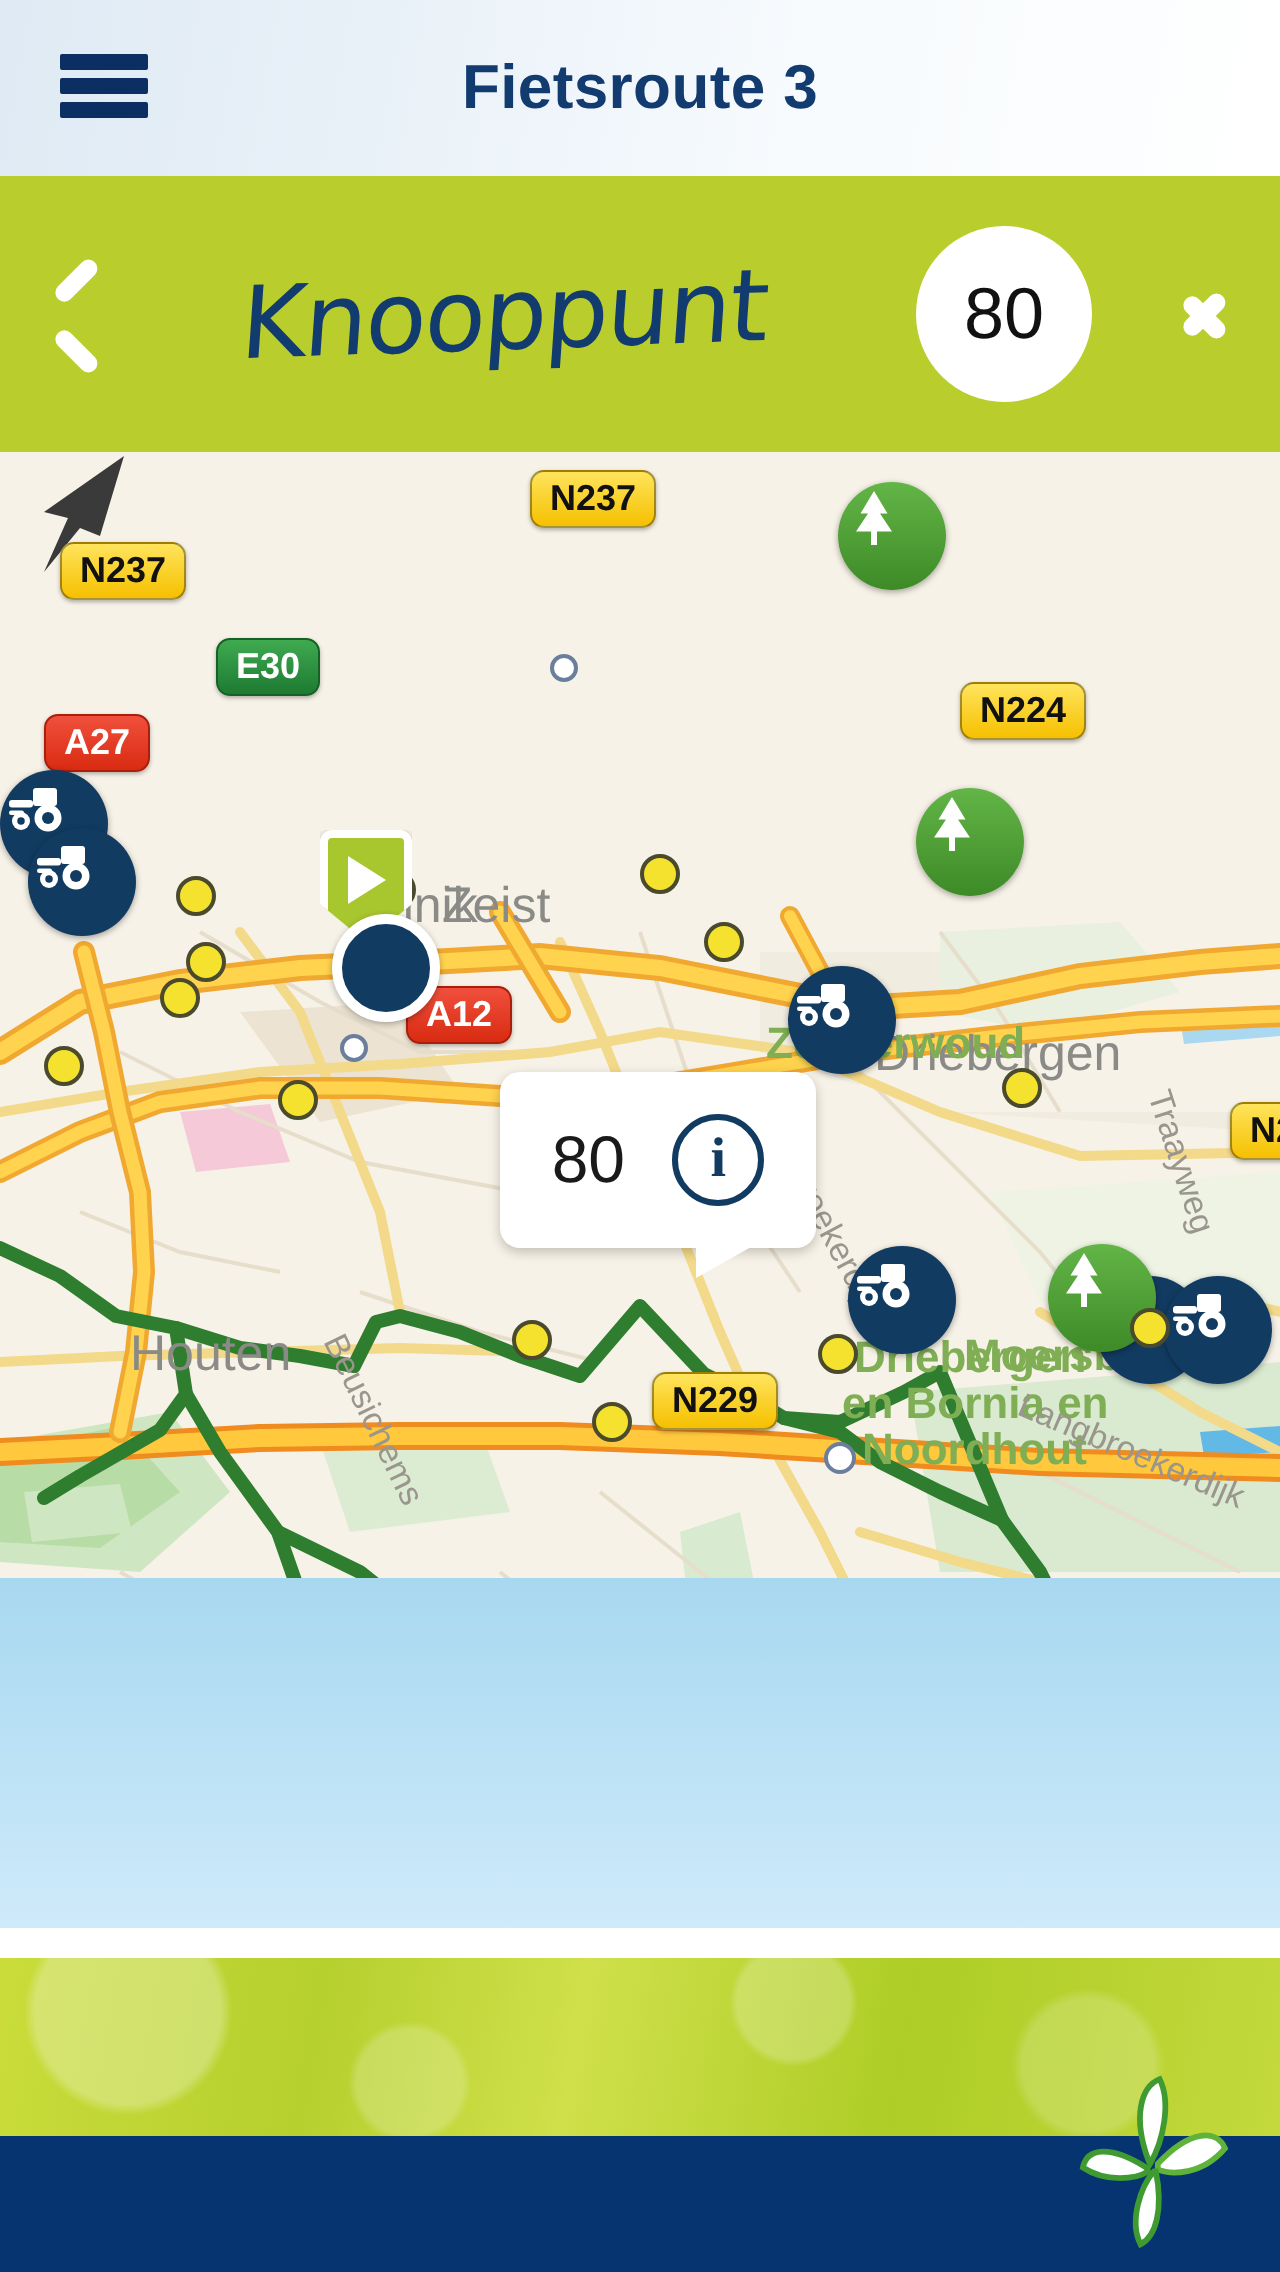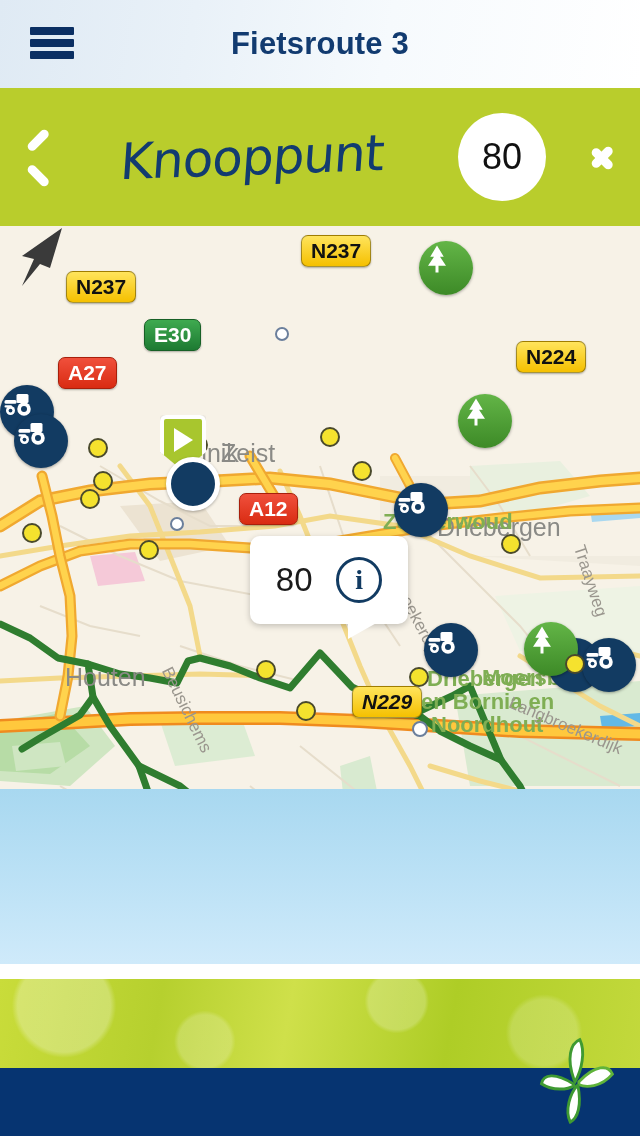--- a/index.html
+++ b/index.html
@@ -74,26 +74,25 @@
   .map-label {
     position:absolute; font-family:"Liberation Sans", sans-serif;
     color:#8b8b87; white-space:nowrap; pointer-events:none;
   }
   .map-label.city { font-size:25px; color:#8a8a86; }
   .map-label.forest { font-size:22px; color:#7fae54; font-weight:bold; }
   .map-label.street { font-size:17px; color:#9a968e; }
 
   .shield {
     position:absolute; border-radius:7px; color:#111;
-    font-size:21px; font-weight:bold; padding:3px 9px;
+    font-size:18px; font-weight:bold; padding:3px 9px;
     border:1.5px solid rgba(0,0,0,.35);
     box-shadow:0 1px 2px rgba(0,0,0,.3);
     background:linear-gradient(#ffe45c,#f5c000);
     line-height:1.15;
-    margin-left:36px;
   }
   .shield.red { background:linear-gradient(#f0503c,#d92b12); color:#fff; border-color:#a81f0b;text-align:right; }
   .shield.green { background:linear-gradient(#3faa50,#1d7a32); color:#fff; border-color:#176026; }
 
   .poi {
     position:absolute; width:54px; height:54px; border-radius:50%;
     background:#123b62; display:flex; align-items:center; justify-content:center;
     box-shadow:0 1px 3px rgba(0,0,0,.35); cursor:pointer;
   }
   .poi.forest { background:linear-gradient(#63b547,#3d8a27); }
@@ -275,21 +274,21 @@
       <path d="M62,2 L22,30 L34,33 L22,60 L40,38 L50,42 Z" fill="#3a3a3a"></path>
     </svg>
 
     <div id="shields">
         <div class="shield" style="left: 30px; top: 45px;">N237</div>
         <div class="shield" style="left: 265px; top: 9px;">N237</div>
         <div class="shield green" style="left: 108px; top: 93px;">E30</div>
         <div class="shield red" style="left: 22px; top: 131px;">A27</div>
         <div class="shield red" style="left: 203px; top: 267px;">A12</div>
         <div class="shield" style="left: 480px; top: 115px;">N224</div>
-        <div class="shield" style="left: 316px; top: 460px; font-style: italic;">N229</div>
+        <div class="shield" style="left: 326px; top: 460px;">N229</div>
         <div class="shield" style="left: 615px; top: 325px;">N2</div>
       </div>
 
     <div id="labels">
         <div class="map-label city" style="left: 221px; top: 213px;">Zeist</div>
         <div class="map-label city" style="left: 193px; top: 213px;">nnik</div>
         <div class="map-label city" style="left: 286px; top: 325px;">Odijk</div>
         <div class="map-label city" style="left: 65px; top: 417px; margin-top: 20px;">Houten</div>
         <div class="map-label city" style="left: 437px; top: 287px;">Driebergen</div>
         <div class="map-label forest" style="left: 383px; top: 283px;">Zeisterwoud</div>

